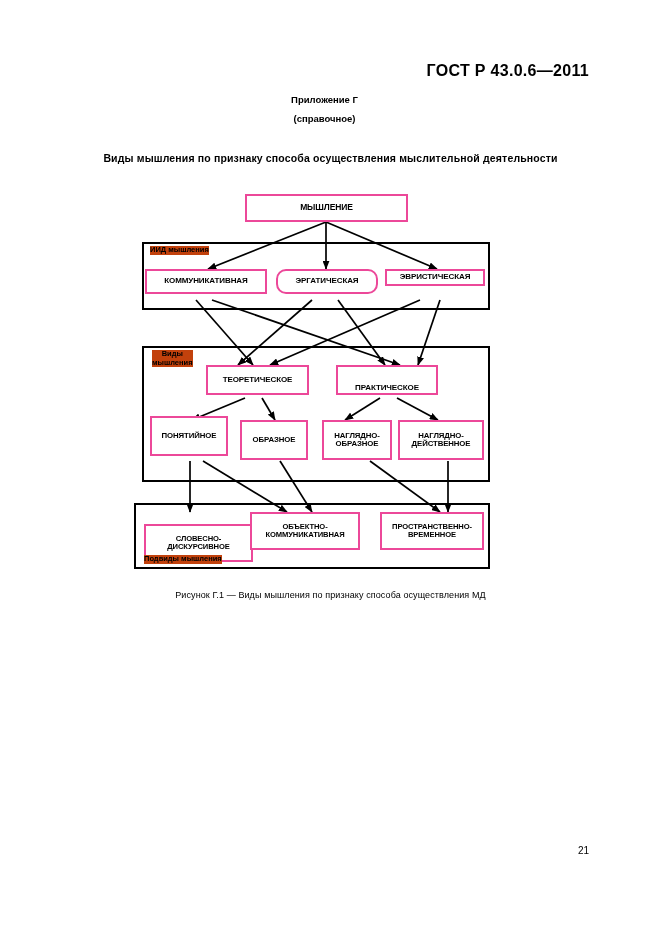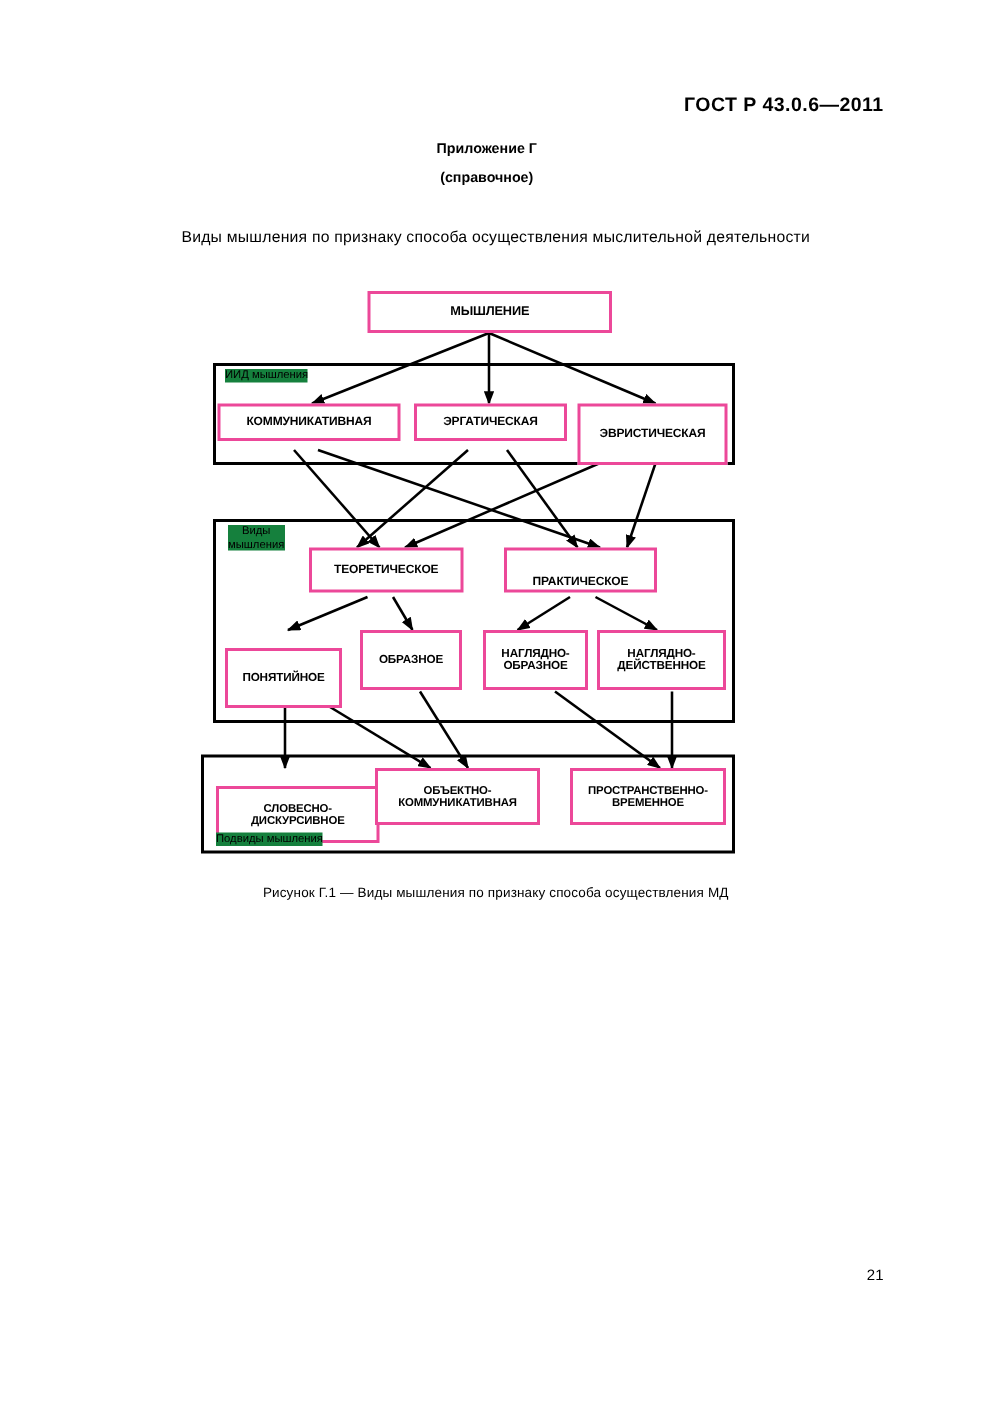--- a/index.html
+++ b/index.html
@@ -19,21 +19,21 @@
   .page {
     position: absolute;
     left: 0; top: 0;
     width: 661px;
     height: 936px;
   }
   .doc-header {
     position: absolute;
     right: 72px;
     top: 62px;
-    font-size: 13px;
+    font-size: 16px;
     font-weight: bold;
     letter-spacing: 0.3px;
     white-space: nowrap;
   }
   .annex-block {
     position: absolute;
     left: 0;
     top: 94px;
     width: 661px;
     text-align: center;
@@ -48,21 +48,21 @@
     margin-left: -12px;
     text-align: center;
   }
   .fig-title {
     position: absolute;
     left: 0;
     top: 152px;
     width: 661px;
     text-align: center;
     font-size: 10.5px;
-    font-weight: normal;
+    font-weight: bold;
     letter-spacing: 0.15px;
   }
   .fig-caption {
     position: absolute;
     left: 0;
     top: 590px;
     width: 661px;
     text-align: center;
     font-size: 9px;
     letter-spacing: 0.1px;
@@ -107,24 +107,24 @@
   .group-frame {
     position: absolute;
     box-sizing: border-box;
     border: 2px solid #000;
     background: transparent;
     z-index: 1;
   }
   .group-label {
     position: absolute;
     font-size: 7.5px;
-    font-weight: normal;
+    font-weight: bold;
     line-height: 1.15;
     z-index: 4;
-    background: #15803d;
+    background: #c2410c;
     white-space: pre-line;
   }
 </style>
 </head>
 <body>
 
 <div class="page">
 
   <div class="doc-header">ГОСТ Р 43.0.6—2011</div>
 
@@ -181,35 +181,35 @@
     <div class="group-frame" style="left:134px; top:323px; width:356px; height:66px;"></div>
     <div class="group-label" style="left:144px; top:375px;">Подвиды мышления</div>
 
     <div class="node" style="left:245px; top:14px; width:163px; height:28px; font-size:8.5px;">
       <span>МЫШЛЕНИЕ</span>
     </div>
 
     <div class="node" style="left:145px; top:89px; width:122px; height:25px; font-size:8px;">
       <span>КОММУНИКАТИВНАЯ</span>
     </div>
-    <div class="node" style="left:276px; top:89px; width:102px; height:25px; font-size:8px;">
+    <div class="node" style="left:276px; top:89px; width:102px; height:25px; font-size:8px;border-radius:10px;">
       <span>ЭРГАТИЧЕСКАЯ</span>
     </div>
-    <div class="node" style="left:385px; top:89px; width:100px; height:41px; font-size:8px;align-items:center;">
+    <div class="node" style="left:385px; top:89px; width:100px; height:17px; font-size:8px;align-items:center;">
       <span>ЭВРИСТИЧЕСКАЯ</span>
     </div>
 
     <div class="node" style="left:206px; top:185px; width:103px; height:30px; font-size:8px;">
       <span>ТЕОРЕТИЧЕСКОЕ</span>
     </div>
     <div class="node" style="left:336px; top:185px; width:102px; height:30px; font-size:8px;align-items:flex-end;">
       <span>ПРАКТИЧЕСКОЕ</span>
     </div>
 
-    <div class="node" style="left:150px; top:252px; width:78px; height:40px; font-size:7.8px;">
+    <div class="node" style="left:150px; top:236px; width:78px; height:40px; font-size:7.8px;">
       <span>ПОНЯТИЙНОЕ</span>
     </div>
     <div class="node" style="left:240px; top:240px; width:68px; height:40px; font-size:7.8px;">
       <span>ОБРАЗНОЕ</span>
     </div>
     <div class="node" style="left:322px; top:240px; width:70px; height:40px; font-size:7.8px; white-space:pre-line;">
       <span style="white-space:pre-line;">НАГЛЯДНО-
 ОБРАЗНОЕ</span>
     </div>
     <div class="node" style="left:398px; top:240px; width:86px; height:40px; font-size:7.8px; white-space:pre-line;">

